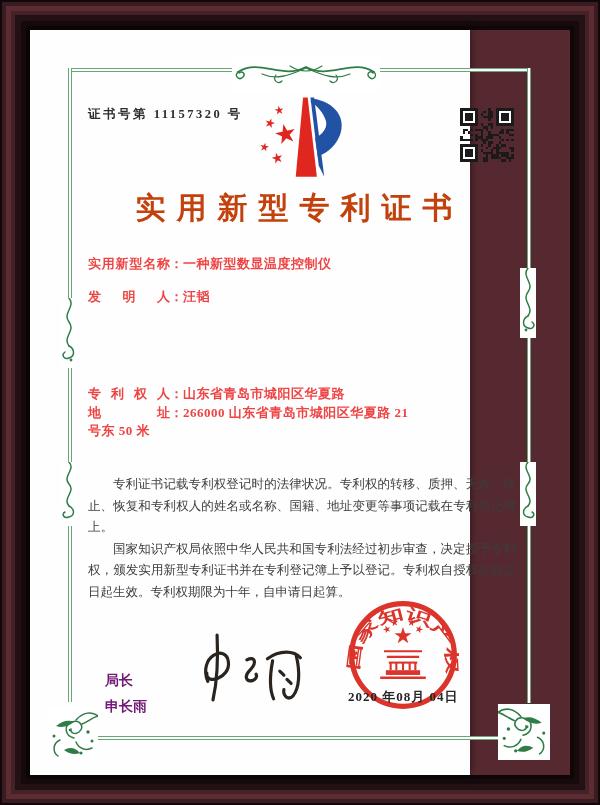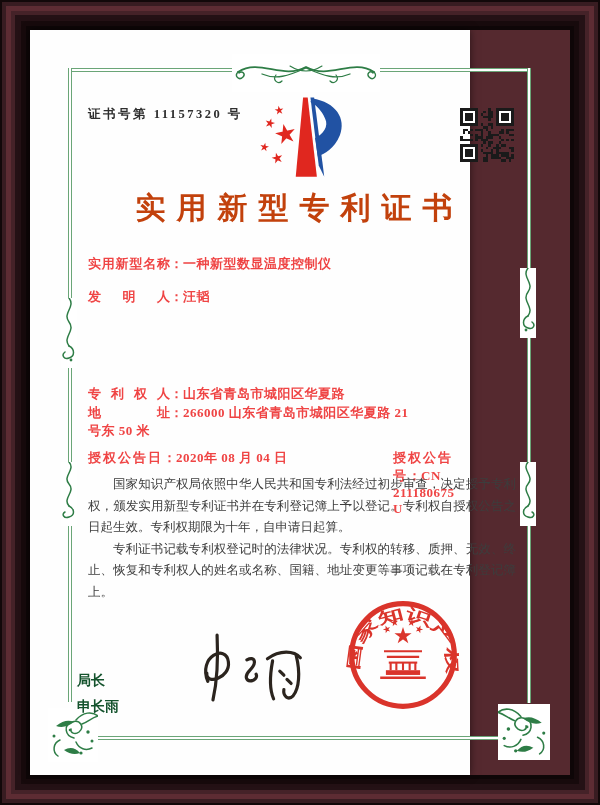--- a/index.html
+++ b/index.html
@@ -25,21 +25,21 @@
   .certno{position:absolute;left:58px;top:76px;font-size:12.5px;letter-spacing:2.5px;color:#2e2e2e;font-weight:600;}
   .title{position:absolute;left:38px;top:158px;width:463px;text-align:center;
          font-size:30px;font-weight:700;letter-spacing:11px;color:#c2410c;}
   .frow{position:absolute;left:58px;right:48px;font-size:13px;color:#ef4444;font-weight:600;}
   .lbl{display:inline-block;width:82px;text-align:justify;text-align-last:justify;vertical-align:top;}
   .val{letter-spacing:.5px;}
   .grant2{position:absolute;left:305px;top:0;}
   .paras{position:absolute;left:58px;top:444px;width:428px;font-size:12.5px;line-height:21.5px;
          color:#3d3d3d;text-align:justify;}
   .paras p{margin:0;text-indent:2em;}
-  .signer{position:absolute;left:47px;top:638px;font-size:14px;font-weight:700;color:#14532d;line-height:26px;}
+  .signer{position:absolute;left:75px;top:638px;font-size:14px;font-weight:700;color:#701a75;line-height:26px;}
   .sig-svg{position:absolute;left:158px;top:600px;}
   .seal{position:absolute;left:316px;top:568px;width:114px;height:114px;}
   .sealdate{position:absolute;left:318px;top:658px;width:140px;font-size:13px;color:#262626;
             letter-spacing:1px;font-weight:600;z-index:5;}
   .logo{position:absolute;left:228px;top:62px;}
   .qr{position:absolute;left:430px;top:78px;width:54px;height:54px;}
 </style>
 </head>
 <body>
 
@@ -296,30 +296,24 @@
   </div>
   <div class="frow" style="top:258px;">
     <span class="lbl">发明人</span><span>：</span><span class="val">汪韬</span>
   </div>
   <div class="frow" style="top:355px;">
     <span class="lbl">专利权人</span><span>：</span><span class="val">山东省青岛市城阳区华夏路</span>
   </div>
   <div class="frow" style="top:374px;">
     <span class="lbl">地址</span><span>：</span><span class="val">266000 山东省青岛市城阳区华夏路 21 号东 50 米</span>
   </div>
-  <div class="frow" style="top:419px;">
-    <span style="letter-spacing:2px;">授权公告日</span><span>：</span><span class="val">2020年 08 月 04 日</span>
-    <span class="grant2">
-      <span style="letter-spacing:2px;">授权公告号</span><span>：</span><span class="val">CN 211180675 U</span>
-    </span>
-  </div>
 
   <div class="paras">
+    <p>专利证书记载专利权登记时的法律状况。专利权的转移、质押、无效、终止、恢复和专利权人的姓名或名称、国籍、地址变更等事项记载在专利登记簿上。</p>
     <p>国家知识产权局依照中华人民共和国专利法经过初步审查，决定授予专利权，颁发实用新型专利证书并在专利登记簿上予以登记。专利权自授权公告之日起生效。专利权期限为十年，自申请日起算。</p>
-    <p>专利证书记载专利权登记时的法律状况。专利权的转移、质押、无效、终止、恢复和专利权人的姓名或名称、国籍、地址变更等事项记载在专利登记簿上。</p>
   </div>
 
   <div class="signer">
     <div>局长</div>
     <div>申长雨</div>
   </div>
 
   <div class="sig-svg">
     <svg width="126" height="74" viewBox="0 0 120 72">
       <g fill="none" stroke="#2b241e" stroke-width="3.1" stroke-linecap="round" stroke-linejoin="round">
@@ -356,14 +350,15 @@
         <g fill="none" stroke="#d8251c" stroke-width="2.2">
           <path d="M40,56 h40"></path>
             <path d="M43,62 h34"></path>
             <path d="M45,68 h30"></path>
           <path d="M47,68 v8 M53,68 v8 M60,68 v8 M67,68 v8 M73,68 v8"></path>
           <path d="M36,84 h48" stroke-width="2.6"></path>
         </g>
       </g>
     </svg>
   </div>
+  <div class="sealdate">2020 年08月 04日</div>
 
 </div>
 
 </body></html>

